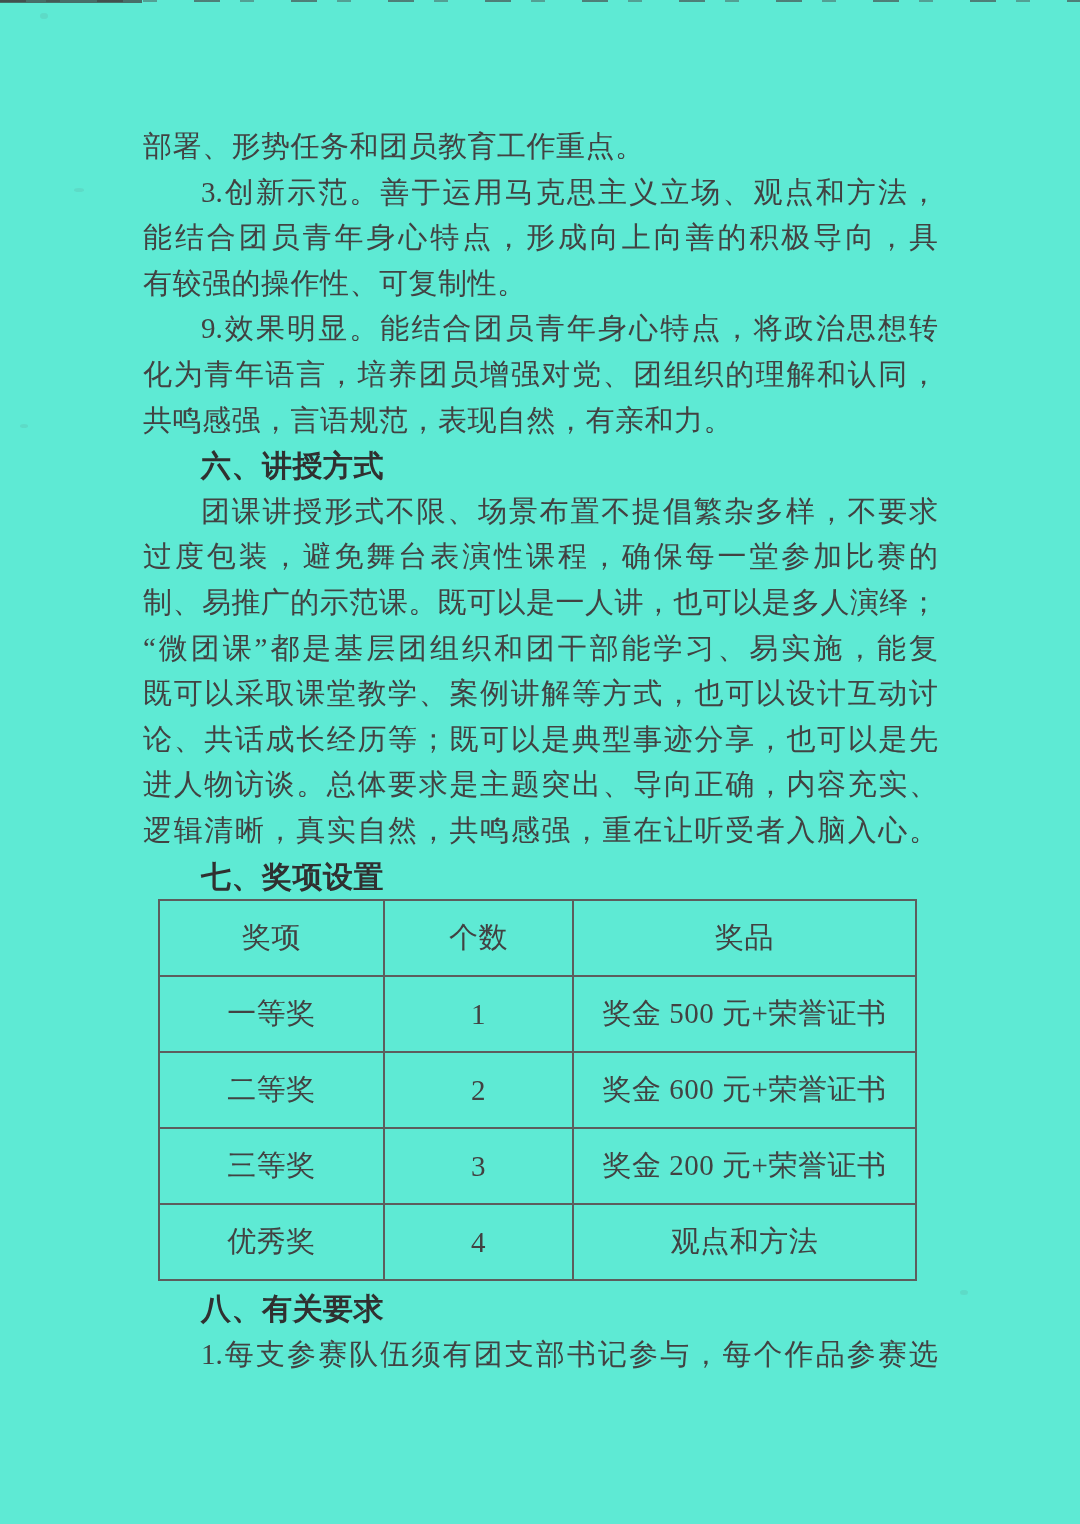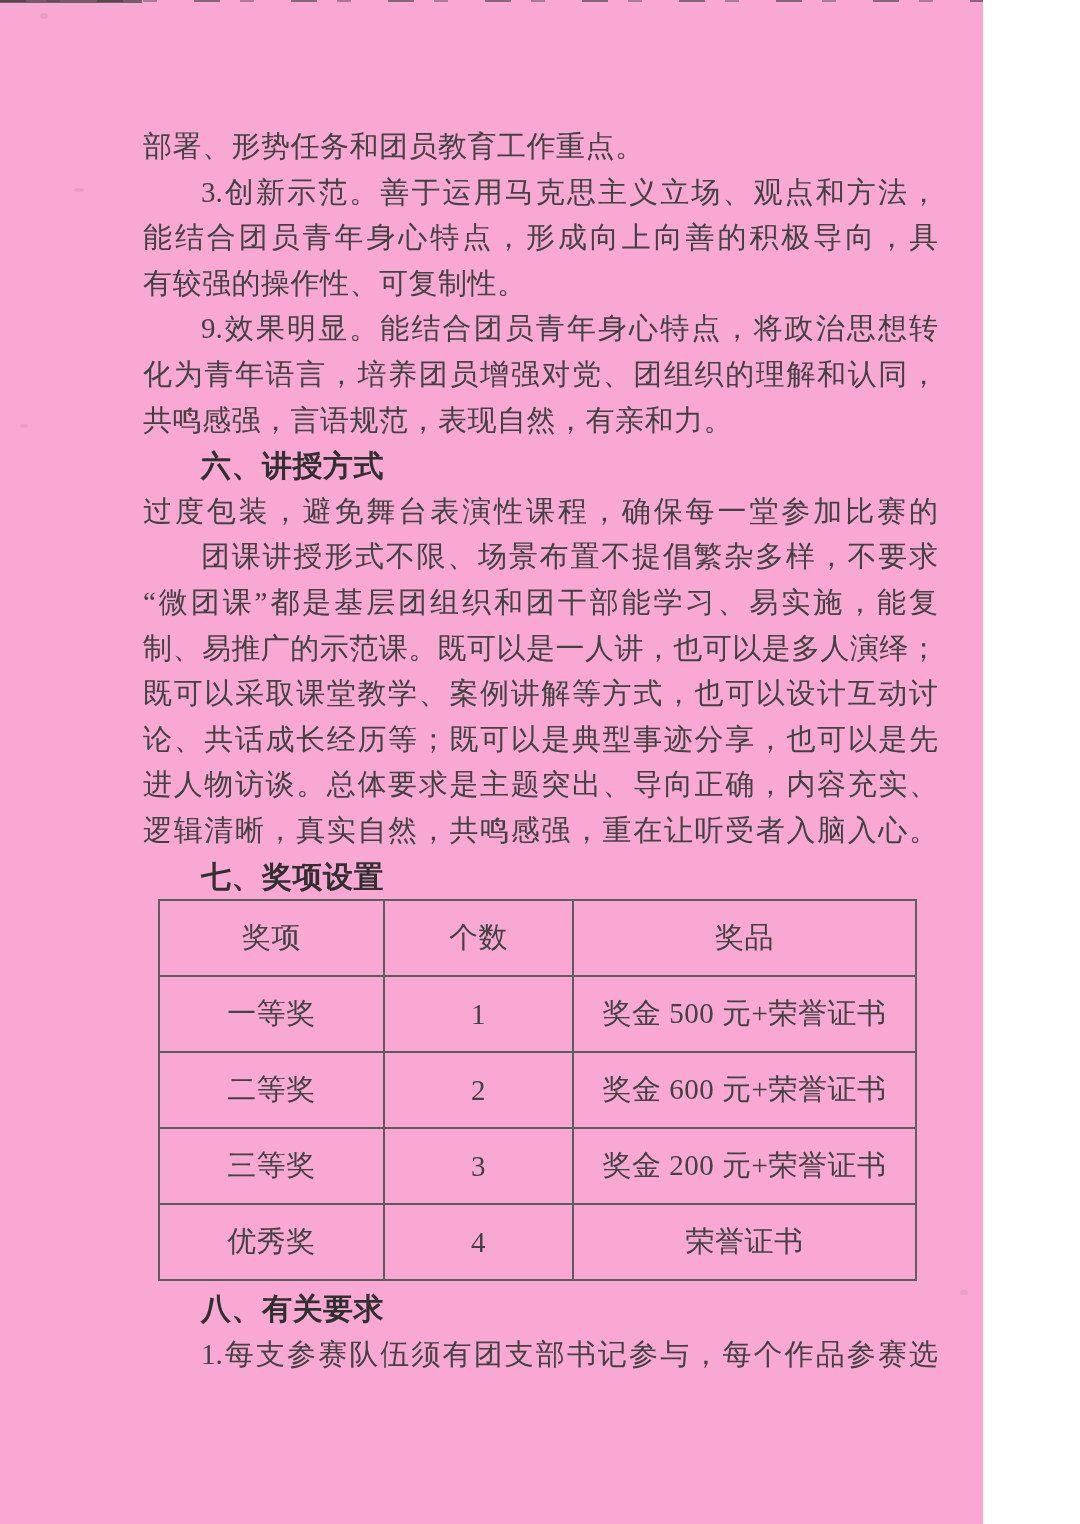--- a/index.html
+++ b/index.html
@@ -1,20 +1,20 @@
 <!DOCTYPE html>
 <html><head>
 <meta charset="utf-8">
 <style>
   html,body{margin:0;padding:0;}
   .page{
     position:relative;
-    width:983px;
+    width:1080px;
     height:1524px;
-    background:#f9a8d4;
+    background:#5eead4;
     overflow:hidden;
     font-family:"Liberation Serif","DejaVu Serif",serif;
     color:#424242;
     text-decoration:underline;
   }
   
   .edge-noise{
     position:absolute;top:0;left:0;right:0;height:2px;
     background:repeating-linear-gradient(90deg,
       rgba(70,70,70,.65) 0 26px, transparent 26px 46px,
@@ -96,24 +96,24 @@
   <div class="content">
 
     <div class="ln">部署、形势任务和团员教育工作重点。</div>
     <div class="ln ind jfy">3.创新示范。善于运用马克思主义立场、观点和方法，</div>
     <div class="ln jfy">能结合团员青年身心特点，形成向上向善的积极导向，具</div>
     <div class="ln">有较强的操作性、可复制性。</div>
     <div class="ln ind jfy">9.效果明显。能结合团员青年身心特点，将政治思想转</div>
     <div class="ln jfy">化为青年语言，培养团员增强对党、团组织的理解和认同，</div>
     <div class="ln">共鸣感强，言语规范，表现自然，有亲和力。</div>
     <div class="ln hd ind">六、讲授方式</div>
+    <div class="ln ind jfy">团课讲授形式不限、场景布置不提倡繁杂多样，不要求</div>
     <div class="ln jfy">过度包装，避免舞台表演性课程，确保每一堂参加比赛的</div>
-    <div class="ln ind jfy">团课讲授形式不限、场景布置不提倡繁杂多样，不要求</div>
+    <div class="ln jfy">制、易推广的示范课。既可以是一人讲，也可以是多人演绎；</div>
     <div class="ln jfy">“微团课”都是基层团组织和团干部能学习、易实施，能复</div>
-    <div class="ln jfy">制、易推广的示范课。既可以是一人讲，也可以是多人演绎；</div>
     <div class="ln jfy">既可以采取课堂教学、案例讲解等方式，也可以设计互动讨</div>
     <div class="ln jfy">论、共话成长经历等；既可以是典型事迹分享，也可以是先</div>
     <div class="ln jfy">进人物访谈。总体要求是主题突出、导向正确，内容充实、</div>
     <div class="ln jfy">逻辑清晰，真实自然，共鸣感强，重在让听受者入脑入心。</div>
     <div class="ln hd ind">七、奖项设置</div>
 
     <table class="awards">
       <colgroup>
           <col class="c1">
           <col class="c2">
@@ -136,21 +136,21 @@
           <td>奖金 600 元+荣誉证书</td>
         </tr>
         <tr>
           <td>三等奖</td>
           <td>3</td>
           <td>奖金 200 元+荣誉证书</td>
         </tr>
         <tr>
           <td>优秀奖</td>
           <td>4</td>
-          <td>荣誉证书</td>
+          <td>观点和方法</td>
         </tr>
       </tbody>
     </table>
 
     <div class="ln hd ind after-table">八、有关要求</div>
     <div class="ln ind jfy">1.每支参赛队伍须有团支部书记参与，每个作品参赛选</div>
 
   </div>
 </div>
 

